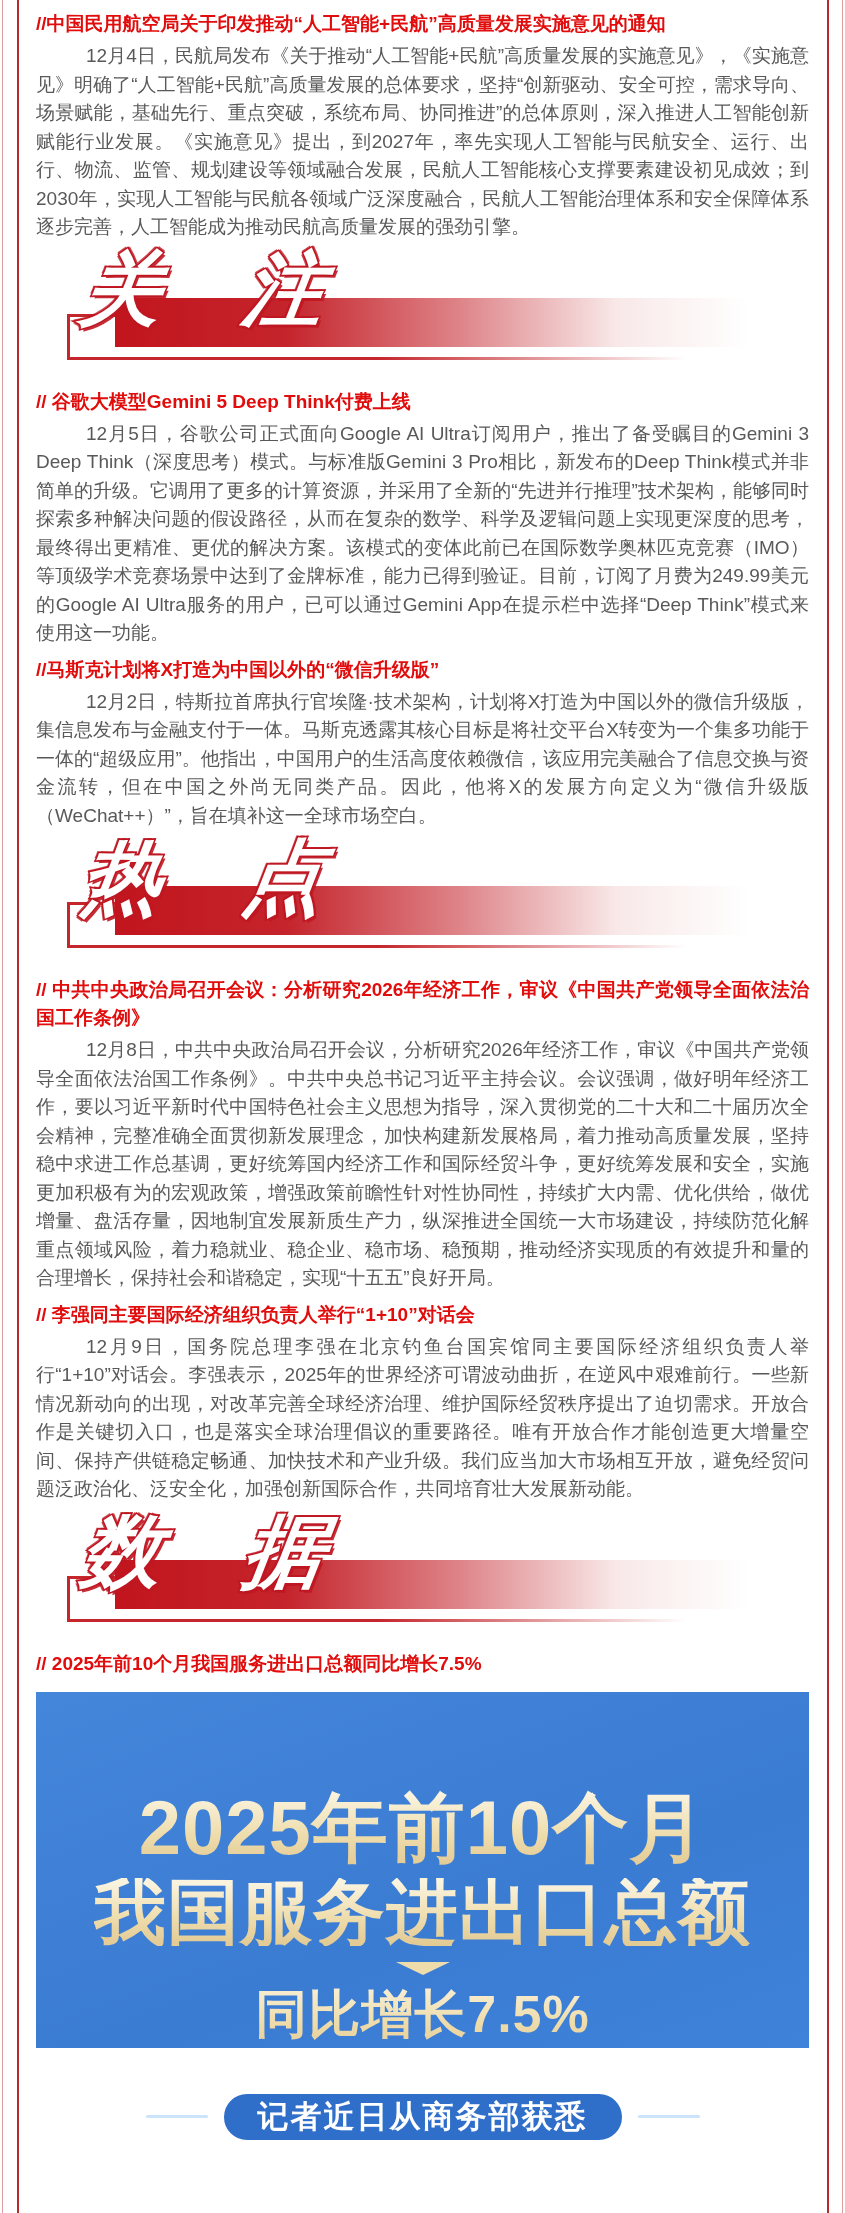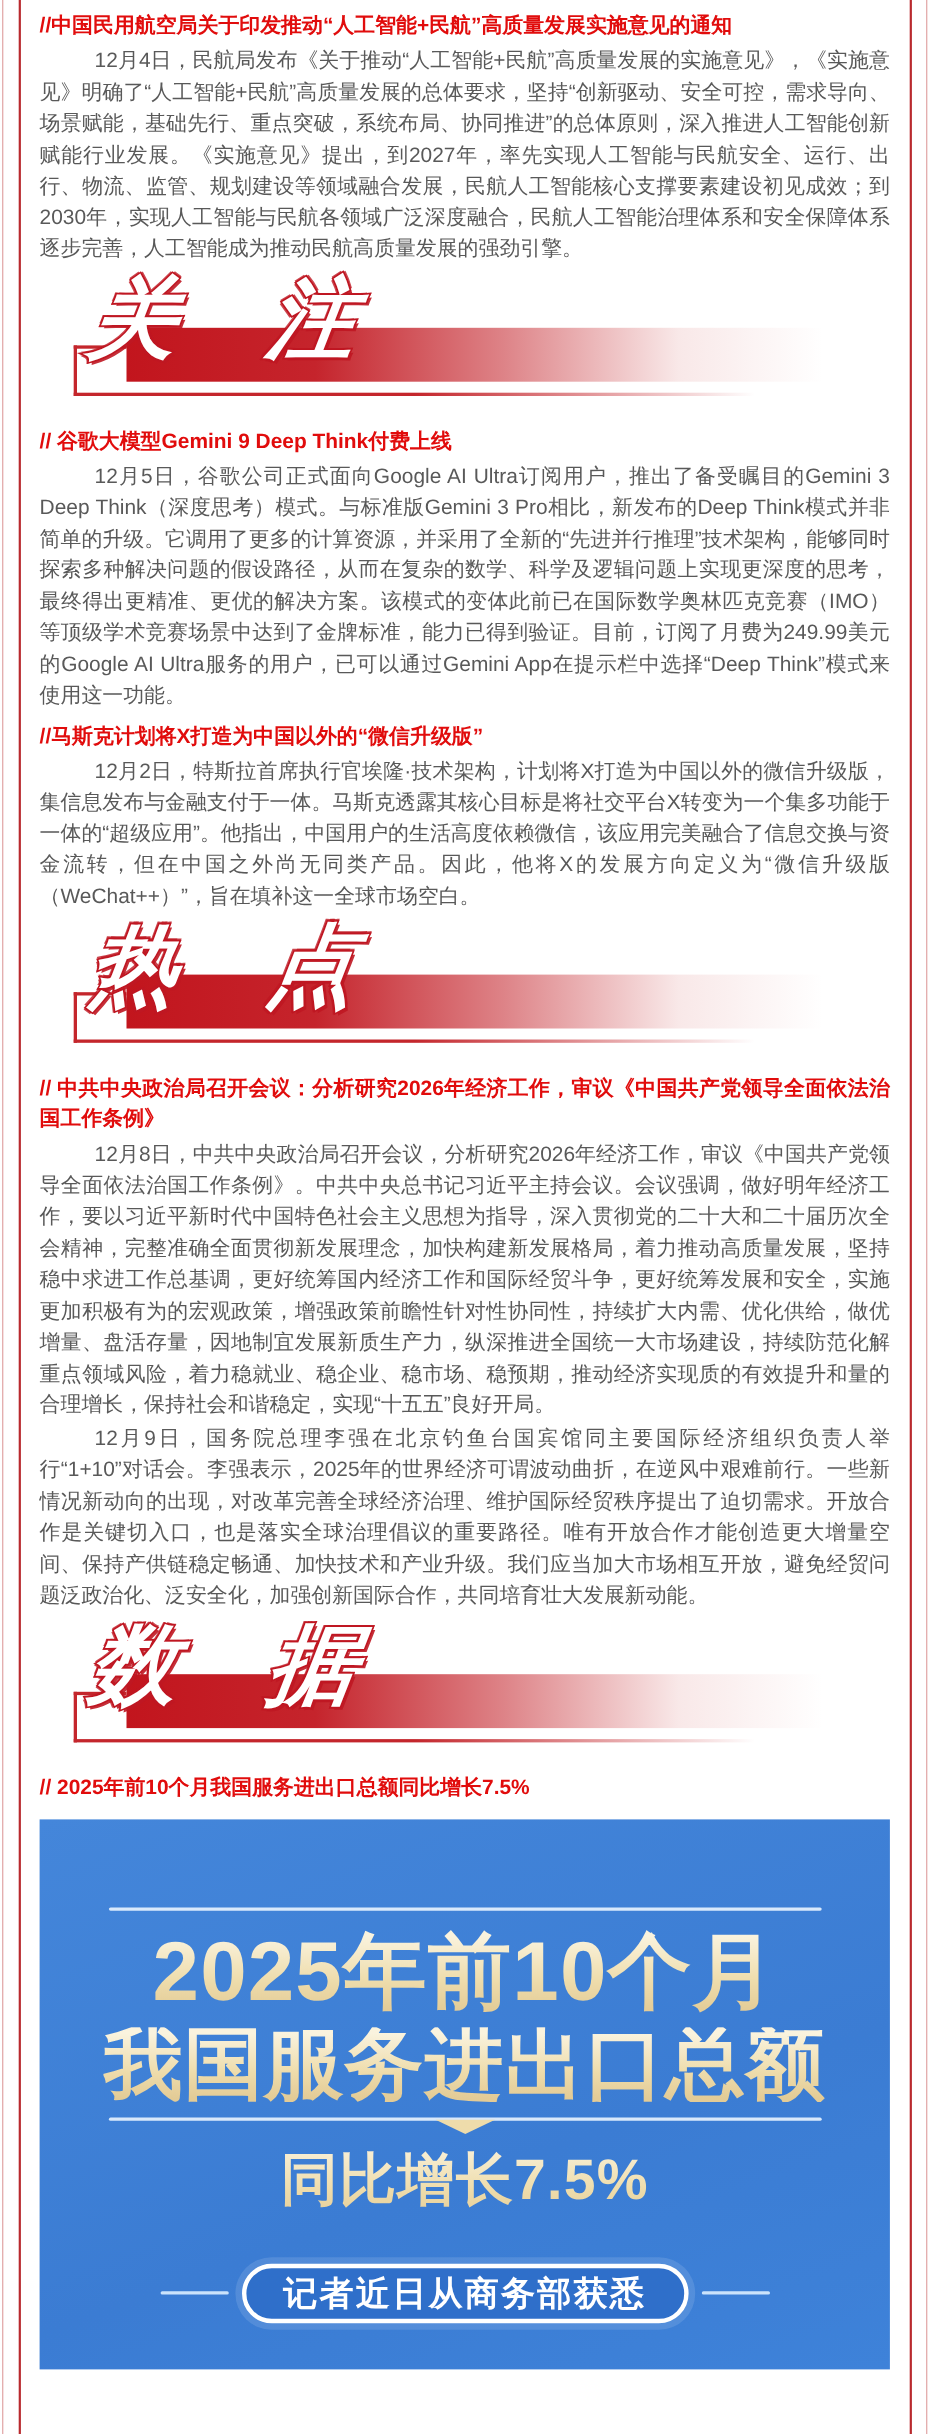--- a/index.html
+++ b/index.html
@@ -45,21 +45,21 @@
     font-size:80px;line-height:1;font-weight:bold;font-style:italic;
     letter-spacing:30px;white-space:nowrap;color:#ffffff;
     -webkit-text-stroke:3px #bf1722;paint-order:stroke fill;
     text-shadow:3px 3px 0 rgba(191,23,34,.9),-2px 2px 0 rgba(191,23,34,.8),
                 2px -2px 0 rgba(191,23,34,.8),-2px -2px 0 rgba(191,23,34,.8);
     transform:skewX(-8deg);
   }
 
   
   .infographic{
-    margin-top:14px;height:500px;
+    margin-top:14px;height:356px;
     background:linear-gradient(160deg,#4486da 0%,#3b7cd3 60%,#3e82d9 100%);
     display:flex;flex-direction:column;align-items:center;
   }
   .ig-line{width:648px;height:3px;background:#d9e9fb;border-radius:2px;}
   .ig-line.top{margin-top:80px;}
   .ig-big{
     font-weight:800;letter-spacing:1px;white-space:nowrap;
     background:linear-gradient(180deg,#faf3de 8%,#eedcab 60%,#e3cb96 95%);
     -webkit-background-clip:text;background-clip:text;color:transparent;
   }
@@ -94,37 +94,38 @@
   <div class="p">12月4日，民航局发布《关于推动“人工智能+民航”高质量发展的实施意见》，《实施意见》明确了“人工智能+民航”高质量发展的总体要求，坚持“创新驱动、安全可控，需求导向、场景赋能，基础先行、重点突破，系统布局、协同推进”的总体原则，深入推进人工智能创新赋能行业发展。《实施意见》提出，到2027年，率先实现人工智能与民航安全、运行、出行、物流、监管、规划建设等领域融合发展，民航人工智能核心支撑要素建设初见成效；到2030年，实现人工智能与民航各领域广泛深度融合，民航人工智能治理体系和安全保障体系逐步完善，人工智能成为推动民航高质量发展的强劲引擎。</div>
 
   <div class="banner">
     <div class="bar"></div>
     <div class="tick"></div>
     <div class="vline"></div>
     <div class="bline"></div>
     <div class="cal">关 注</div>
   </div>
 
-  <div class="h">// 谷歌大模型Gemini 9 Deep Think付费上线</div>
+  <div class="h">// 谷歌大模型Gemini 5 Deep Think付费上线</div>
   <div class="p">12月5日，谷歌公司正式面向Google AI Ultra订阅用户，推出了备受瞩目的Gemini 3 Deep Think（深度思考）模式。与标准版Gemini 3 Pro相比，新发布的Deep Think模式并非简单的升级。它调用了更多的计算资源，并采用了全新的“先进并行推理”技术架构，能够同时探索多种解决问题的假设路径，从而在复杂的数学、科学及逻辑问题上实现更深度的思考，最终得出更精准、更优的解决方案。该模式的变体此前已在国际数学奥林匹克竞赛（IMO）等顶级学术竞赛场景中达到了金牌标准，能力已得到验证。目前，订阅了月费为249.99美元的Google AI Ultra服务的用户，已可以通过Gemini App在提示栏中选择“Deep Think”模式来使用这一功能。</div>
 
   <div class="h">//马斯克计划将X打造为中国以外的“微信升级版”</div>
   <div class="p">12月2日，特斯拉首席执行官埃隆·技术架构，计划将X打造为中国以外的微信升级版，集信息发布与金融支付于一体。马斯克透露其核心目标是将社交平台X转变为一个集多功能于一体的“超级应用”。他指出，中国用户的生活高度依赖微信，该应用完美融合了信息交换与资金流转，但在中国之外尚无同类产品。因此，他将X的发展方向定义为“微信升级版（WeChat++）”，旨在填补这一全球市场空白。</div>
 
   <div class="banner">
     <div class="bar"></div>
     <div class="tick"></div>
     <div class="vline"></div>
     <div class="bline"></div>
     <div class="cal">热 点</div>
   </div>
 
   <div class="h">// 中共中央政治局召开会议：分析研究2026年经济工作，审议《中国共产党领导全面依法治国工作条例》</div>
   <div class="p">12月8日，中共中央政治局召开会议，分析研究2026年经济工作，审议《中国共产党领导全面依法治国工作条例》。中共中央总书记习近平主持会议。会议强调，做好明年经济工作，要以习近平新时代中国特色社会主义思想为指导，深入贯彻党的二十大和二十届历次全会精神，完整准确全面贯彻新发展理念，加快构建新发展格局，着力推动高质量发展，坚持稳中求进工作总基调，更好统筹国内经济工作和国际经贸斗争，更好统筹发展和安全，实施更加积极有为的宏观政策，增强政策前瞻性针对性协同性，持续扩大内需、优化供给，做优增量、盘活存量，因地制宜发展新质生产力，纵深推进全国统一大市场建设，持续防范化解重点领域风险，着力稳就业、稳企业、稳市场、稳预期，推动经济实现质的有效提升和量的合理增长，保持社会和谐稳定，实现“十五五”良好开局。</div>
 
+  <div class="h">// 李强同主要国际经济组织负责人举行“1+10”对话会</div>
   <div class="p">12月9日，国务院总理李强在北京钓鱼台国宾馆同主要国际经济组织负责人举行“1+10”对话会。李强表示，2025年的世界经济可谓波动曲折，在逆风中艰难前行。一些新情况新动向的出现，对改革完善全球经济治理、维护国际经贸秩序提出了迫切需求。开放合作是关键切入口，也是落实全球治理倡议的重要路径。唯有开放合作才能创造更大增量空间、保持产供链稳定畅通、加快技术和产业升级。我们应当加大市场相互开放，避免经贸问题泛政治化、泛安全化，加强创新国际合作，共同培育壮大发展新动能。</div>
 
   <div class="banner">
     <div class="bar"></div>
     <div class="tick"></div>
     <div class="vline"></div>
     <div class="bline"></div>
     <div class="cal">数 据</div>
   </div>
 

